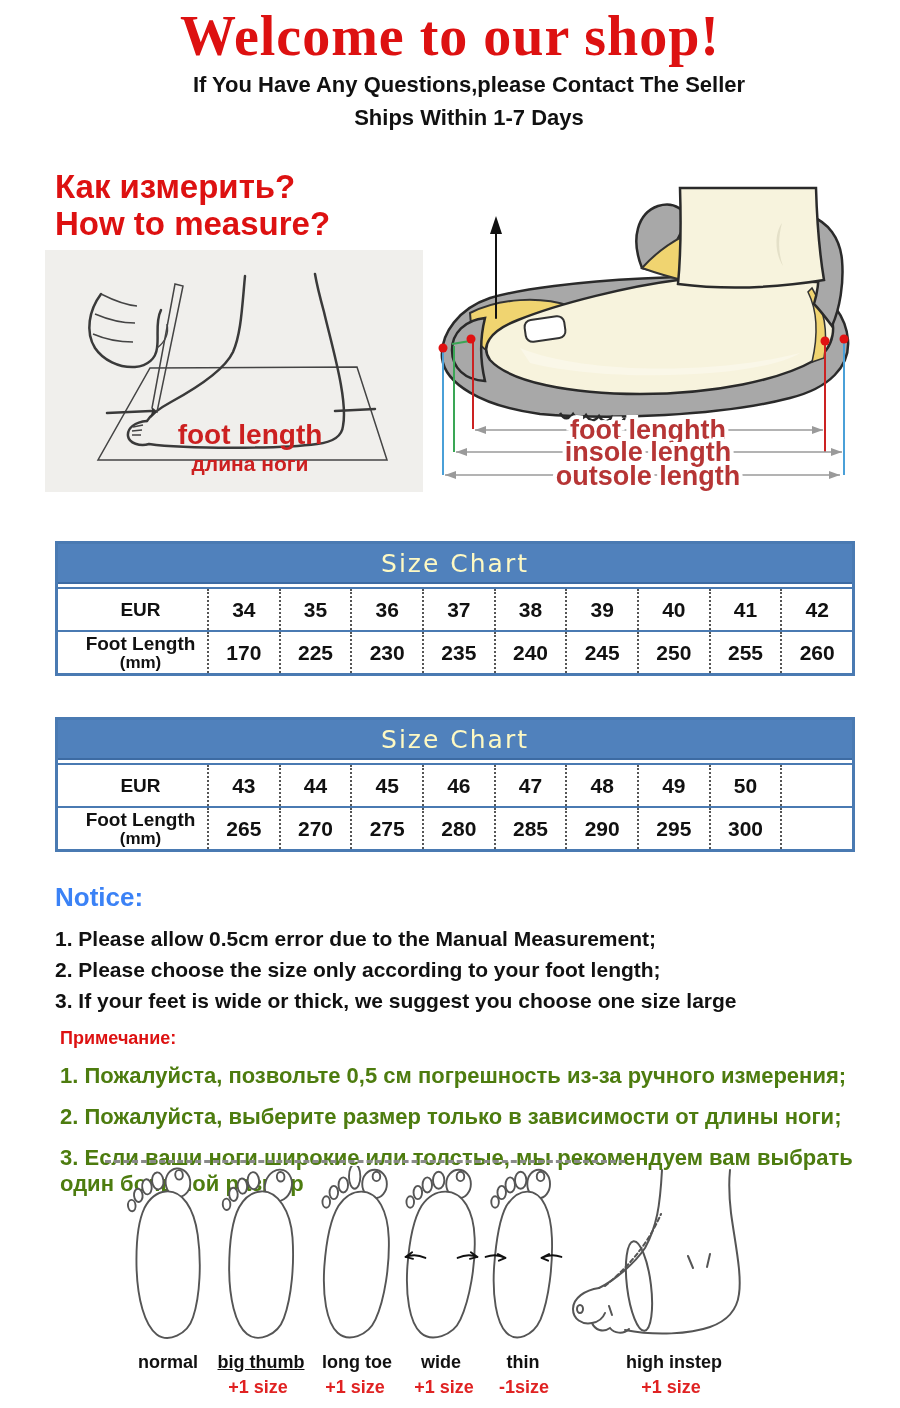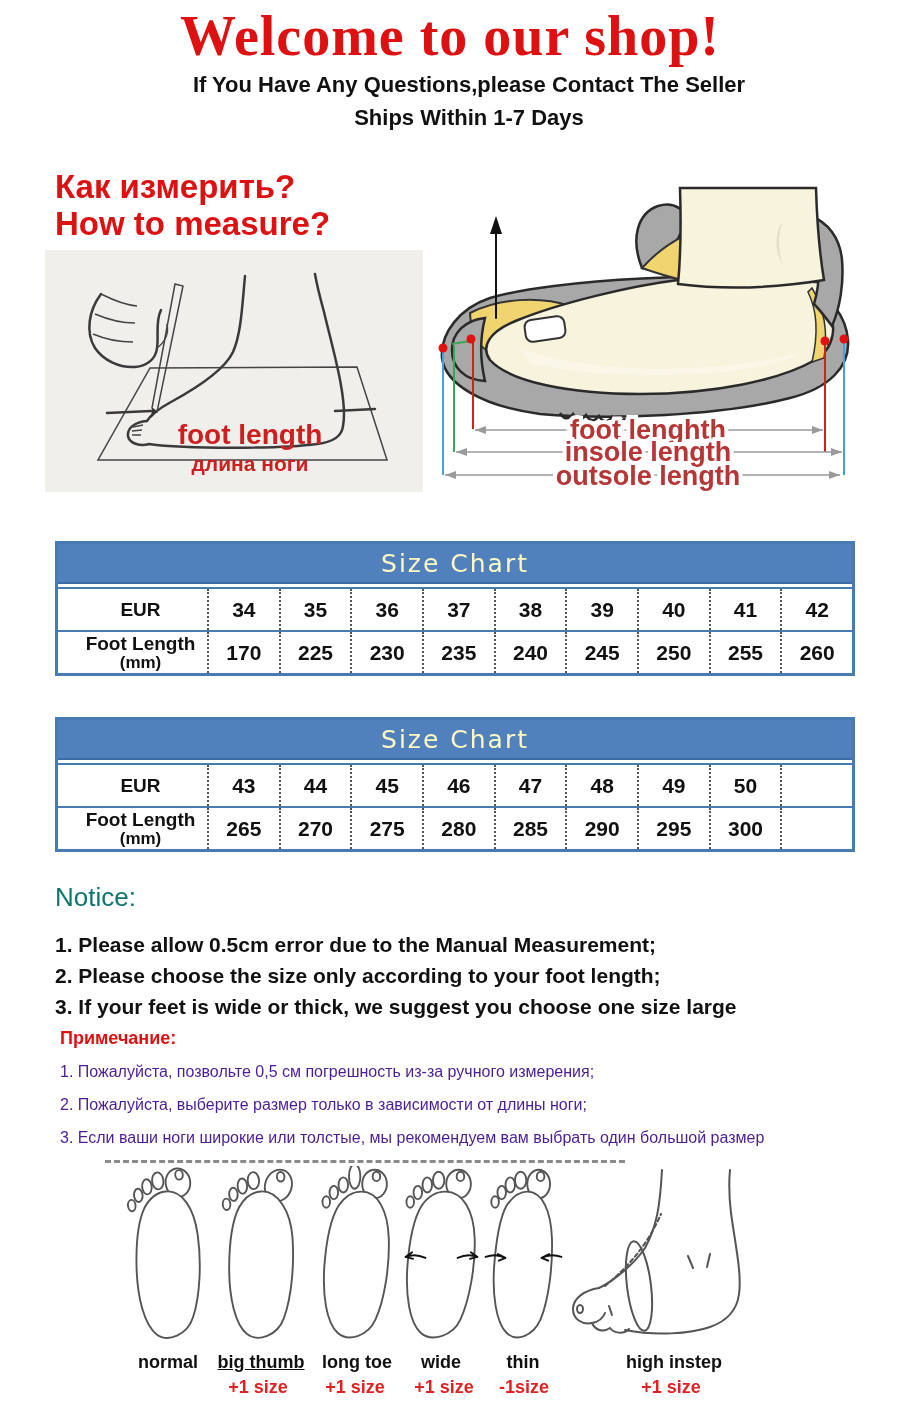--- a/index.html
+++ b/index.html
@@ -24,26 +24,26 @@
   .st-gap{height:3px;background:#fff;border-bottom:2px solid #4a7ab2;}
   .st-row{display:flex;height:41px;}
   .st-row2{border-top:2px solid #4a7ab2;}
   .st-label{width:133px;display:flex;flex-direction:column;align-items:center;justify-content:center;
             font-weight:bold;font-size:19px;color:#111;line-height:1.05;padding-left:16px;}
   .st-label .mm{font-size:17px;}
   .st-cell{flex:1;border-left:2px dotted #555;display:flex;align-items:center;justify-content:center;
            font-weight:bold;font-size:21px;color:#111;}
 
   .notice{left:55px;top:882px;width:760px;}
-  .notice-heading{font-weight:normal;font-size:26px;color:#0f766e;margin-bottom:16px;}
+  .notice-heading{font-weight:bold;font-size:26px;color:#3b82f6;margin-bottom:10px;}
   .notice-item{font-weight:bold;font-size:21px;color:#111;line-height:31px;}
 
   .notice-ru{left:60px;top:1028px;width:830px;}
   .noticeru-heading{font-weight:bold;font-size:18px;color:#dd1111;margin-bottom:14px;}
-  .noticeru-item{font-weight:normal;font-size:16px;color:#4c1d95;margin-bottom:15px;}
+  .noticeru-item{font-weight:bold;font-size:22px;color:#4d7c0f;margin-bottom:15px;}
 
   .feet-dashline{top:1160px;left:105px;width:520px;border-top:3px dashed #8a8a8a;}
   .ft-label{top:1352px;font-weight:bold;font-size:18px;color:#111;transform:translateX(-50%);white-space:nowrap;}
   .ft-size{top:1377px;font-weight:bold;font-size:18px;color:#e02222;transform:translateX(-50%);white-space:nowrap;}
 
   svg text{font-family:"Liberation Sans",sans-serif;font-weight:bold;}
   .sketch{stroke:#3a3a3a;stroke-width:2.5;fill:none;stroke-linecap:round;}
   .sketch-thin{stroke:#444;stroke-width:1.5;fill:none;}
   .footline{stroke:#555;stroke-width:2;fill:#fff;}
   .footopen{stroke:#555;stroke-width:2;fill:none;stroke-linecap:round;}

